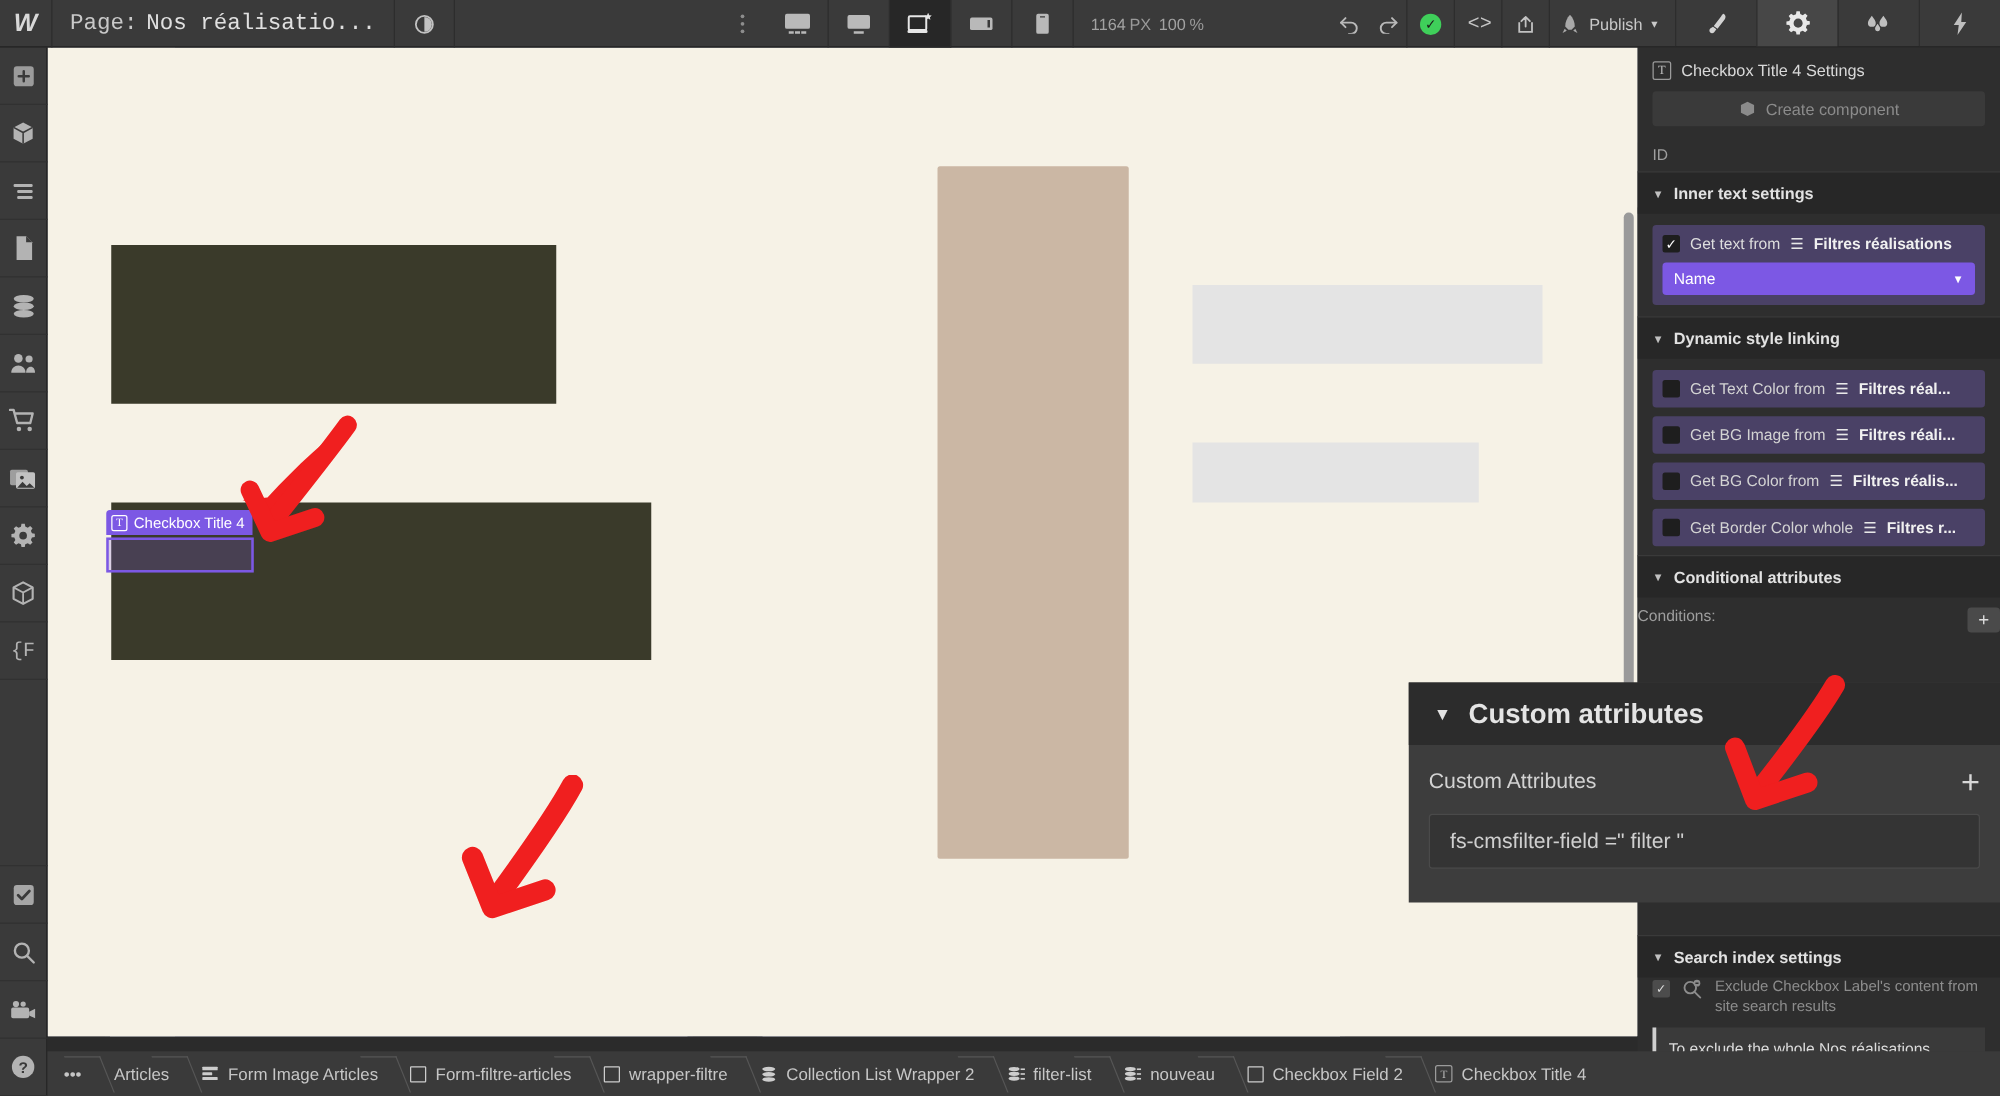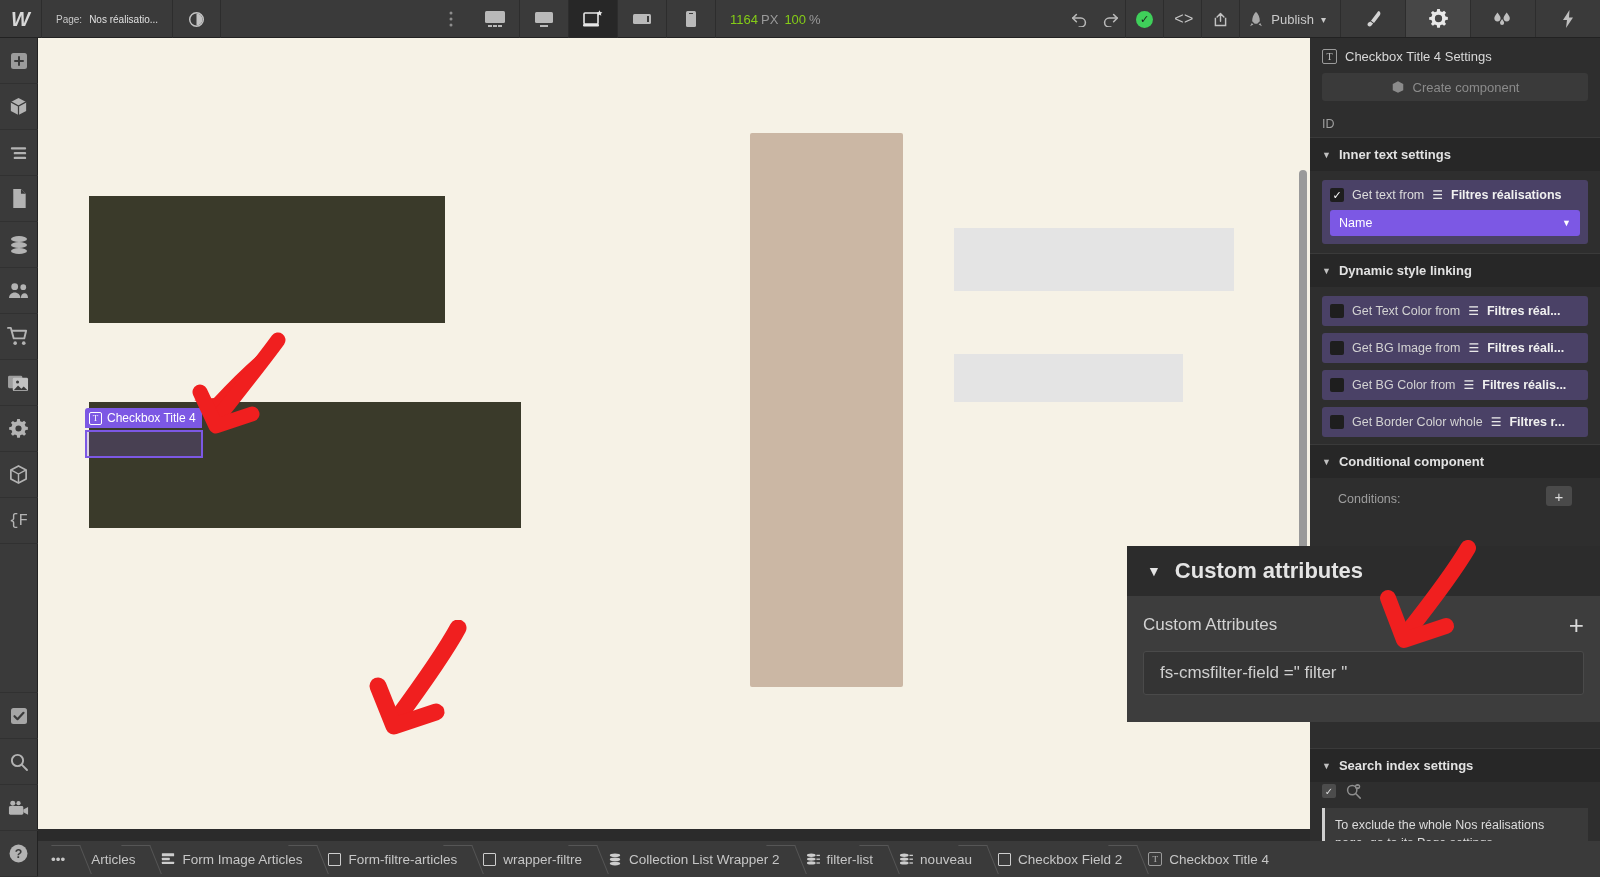--- a/index.html
+++ b/index.html
@@ -17,28 +17,28 @@
     background: #3a3a3a; display: flex; align-items: stretch;
     border-bottom: 1px solid #222;
     z-index: 60;
   }
   .tb-cell {
     display: flex; align-items: center; justify-content: center;
     border-right: 1px solid #2d2d2d; color: #b8b8b8;
     font-size: 13px; padding: 0 10px; height: 38px;
   }
   #wf-logo { width: 42px; font-size: 20px; font-weight: bold; color: #d8d8d8; font-style: italic; }
-  #page-name { padding: 0 14px; color: #c9c9c9; font-size: 10px; white-space: nowrap; }
+  #page-name { padding: 0 14px; color: #c9c9c9; font-size: 18px; white-space: nowrap; font-family: Liberation Mono, monospace; }
   #eye-cell { width: 48px; }
   #tb-spacer { flex: 0 0 210px; border-right: none; }
   #dots-cell { width: 40px; border-right: none; color: #8d8d8d; letter-spacing:0; }
   .bp { width: 49px; border-right: 1px solid #2d2d2d; }
   .bp.active { background: #272727; }
   #px-cell { color: #cfcfcf; font-size: 13px; padding: 0 14px; border-right: none; }
-  #px-cell b { font-weight: 400; color: #84cc16; }
+  #px-cell b { font-weight: 400; color: #a3a3a3; }
   #px-cell span.unit { color: #9a9a9a; margin: 0 6px 0 3px; }
   #tb-spacer2 { flex: 1; border-right: none; }
   #undo-redo { border-right: 1px solid #2d2d2d; padding: 0 6px; gap: 12px; }
   #status-dot {
     width: 17px; height: 17px; border-radius: 50%;
     display: inline-flex; align-items: center; justify-content: center;
     color: #1b1b1b; font-size: 11px;
   }
   #publish-cell { padding: 0 14px 0 8px; gap: 7px; border-right: none; color:#c9c9c9;}
   .panel-tab {
@@ -196,21 +196,21 @@
   .select-purple {
     margin-top: 8px; height: 26px; background: #7c58e4; border-radius: 3px;
     color: #fff; display: flex; align-items: center; padding: 0 9px;
     font-size: 12.5px; justify-content: space-between;
   }
   .dyn-row {
     margin: 0 12px 7px 12px; background: #4a4166; border-radius: 3px;
     padding: 8px; display: flex; align-items: center; gap: 8px;
     white-space: nowrap; overflow: hidden;
   }
-  .cond-row { display: flex; align-items: flex-end; padding: 8px 28px; }
+  .cond-row { display: flex; align-items: flex-start; padding: 8px 0; }
   .cond-label { color: #9e9e9e; font-size: 12.5px; }
   .plus-btn {
     margin-left: auto; width: 26px; height: 20px; background: #4a4a4a;
     border-radius: 3px; color: #ddd; display: flex; align-items: center;
     justify-content: center; font-size: 15px;
   }
   #search-index-hd { position: absolute; top: 710px; left: 0; width: 290px; }
   #search-index-body { position: absolute; top: 740px; left: 0; width: 290px; padding: 4px 12px;}
   .si-row { display: flex; gap: 9px; align-items: flex-start; color: #8d8d8d; font-size: 12px; line-height: 1.3;}
   .si-cb {
@@ -738,40 +738,41 @@
   </div>
   <div class="dyn-row">
     <span class="cb"></span>
     <span>Get Border Color whole</span>
     <span class="dbicon">☰</span>
     <span class="bold-src">Filtres r...</span>
   </div>
 
   <div class="section-hd">
     <span class="caret">▼</span>
-    <span>Conditional component</span>
+    <span>Conditional attributes</span>
   </div>
   <div class="cond-row">
     <span class="cond-label">Conditions:</span>
     <span class="plus-btn">+</span>
   </div>
 
   <div class="section-hd" id="search-index-hd">
     <span class="caret">▼</span>
     <span>Search index settings</span>
   </div>
   <div id="search-index-body">
     <div class="si-row">
       <span class="si-cb">✓</span>
       <svg width="18" height="16" viewBox="0 0 20 18" style="flex:none;margin-top:1px">
         <circle cx="8" cy="8" r="5.2" fill="none" stroke="#8d8d8d" stroke-width="1.7"></circle>
         <path d="M11.8 11.8L17 17" stroke="#8d8d8d" stroke-width="1.7" stroke-linecap="round"></path>
         <circle cx="14" cy="4" r="3" fill="#8d8d8d"></circle>
         <path d="M12.6 4h2.8" stroke="#2e2e2e" stroke-width="1.4"></path>
       </svg>
+      <span>Exclude Checkbox Label's content from site search results</span>
     </div>
     <div class="si-note">
       <span>To exclude the whole Nos réalisations page, go to its Page settings.</span>
       <div style="margin-top:6px"><span style="color:#6fa8dc">Ok, got it</span></div>
     </div>
   </div>
 </div>
 
 <div id="custom-attrs">
   <div id="ca-head">

